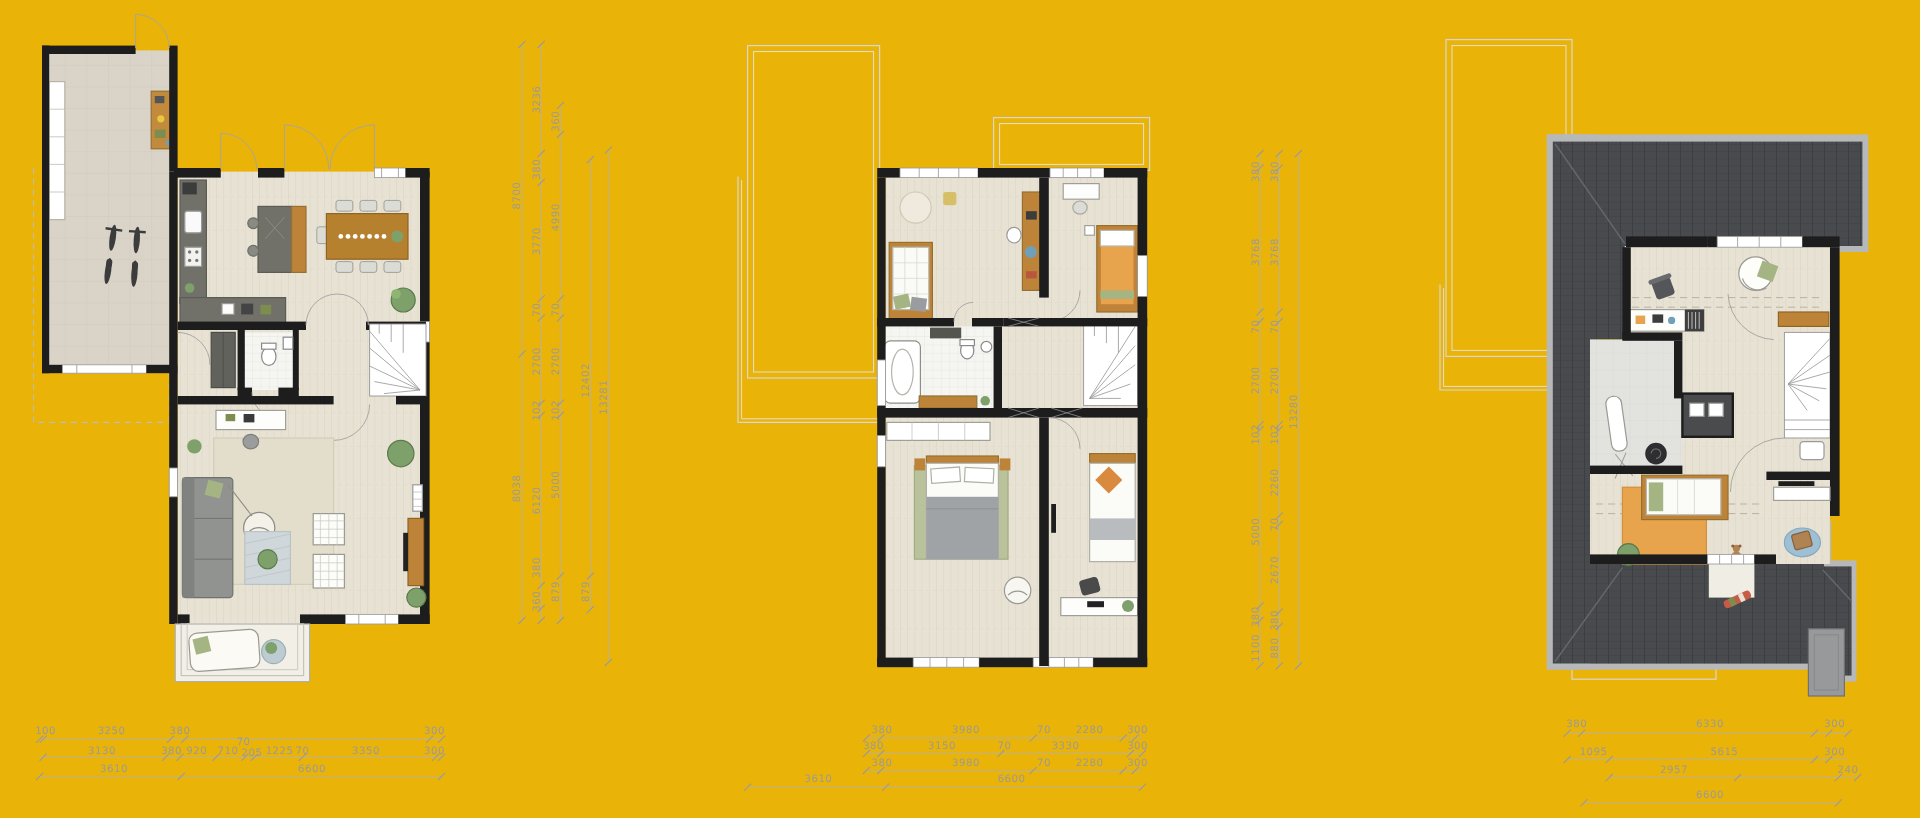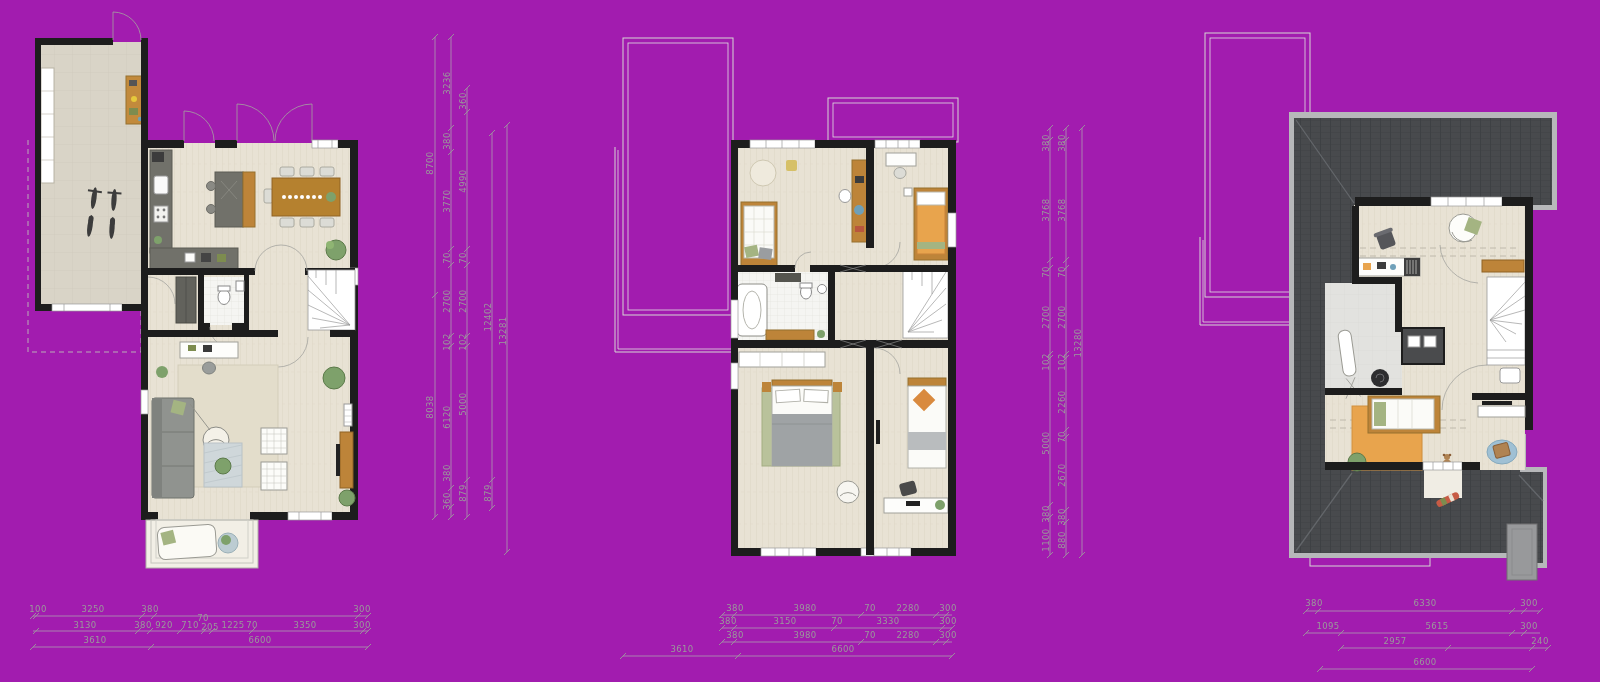--- a/index.html
+++ b/index.html
@@ -1,16 +1,16 @@
 <!DOCTYPE html>
 <html><head>
 <meta charset="utf-8">
 <style>
   html,body{margin:0;padding:0;background:#fff;}
-  #sheet{position:relative;width:1600px;height:682px;background:#a21caf;overflow:hidden;font-family:"DejaVu Sans",sans-serif;}
+  #sheet{position:relative;width:1600px;height:682px;background:#eab308;overflow:hidden;font-family:"DejaVu Sans",sans-serif;}
   svg text.dt{font-family:"DejaVu Sans",sans-serif;font-size:8.5px;fill:#9a9a9a;letter-spacing:.4px;text-anchor:middle;}
   svg .dl{stroke:#b0b0b0;stroke-width:.7;fill:none;}
   svg .tk{stroke:#9a9a9a;stroke-width:.9;fill:none;}
   svg .wall{fill:#1d1d1d;}
   svg .win{fill:#ffffff;stroke:#9a9a9a;stroke-width:.7;}
   svg .door{stroke:#a5a5a0;stroke-width:.8;fill:none;}
   svg .ghost{stroke:#d6d6d4;stroke-width:1;fill:none;}
   svg .ghost2{stroke:#e2e2e0;stroke-width:.8;fill:none;}
   svg .furn{stroke:#9e9e96;stroke-width:.8;}
 </style>

